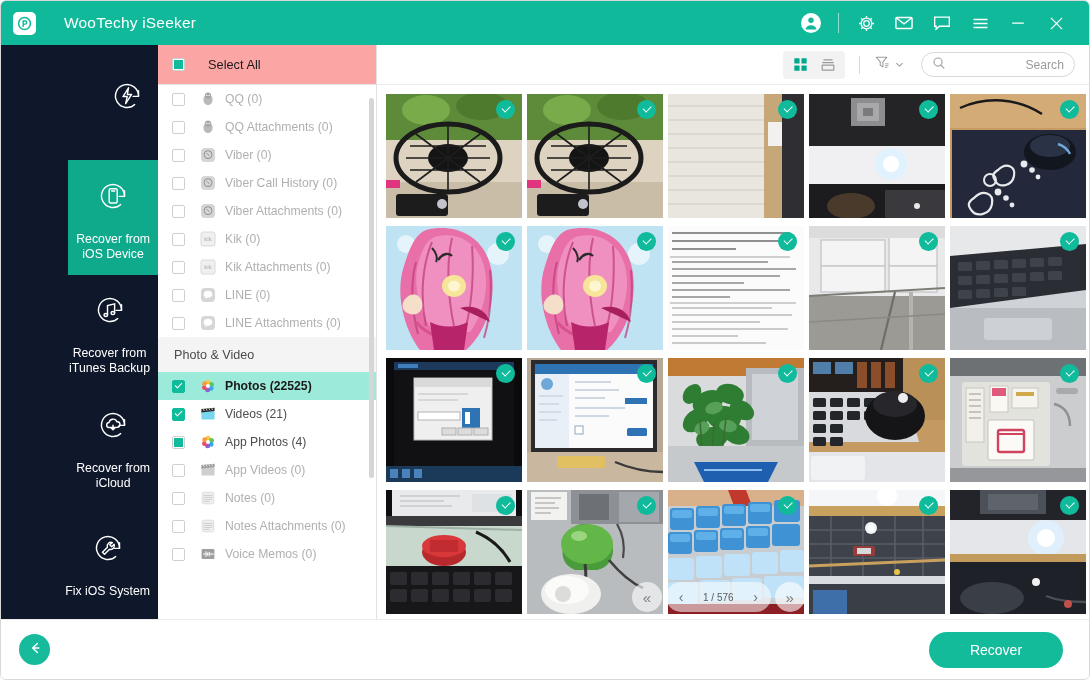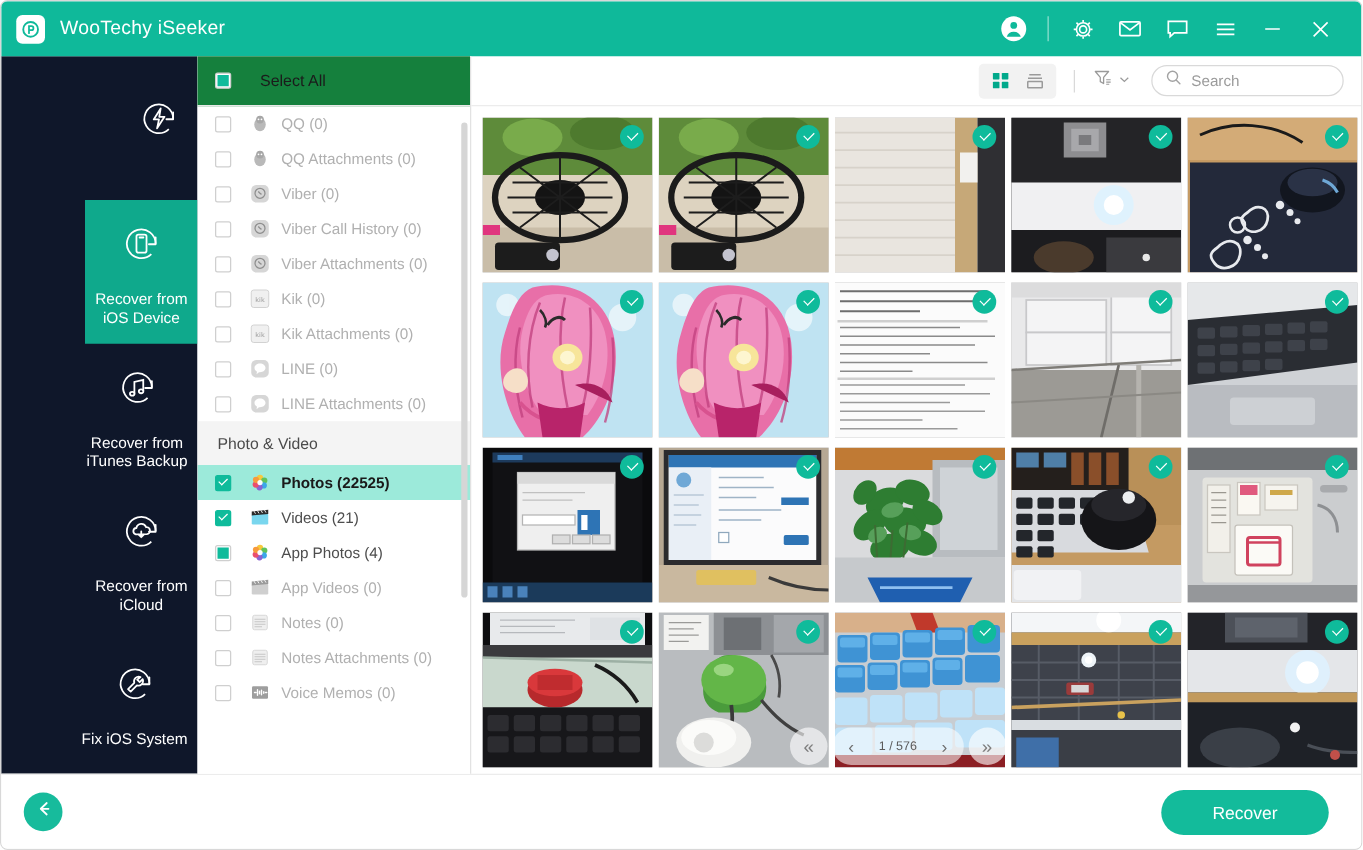--- a/index.html
+++ b/index.html
@@ -30,21 +30,21 @@
   .logo-box {
     width: 23px; height: 23px;
     background: #ffffff;
     border-radius: 5px;
     display: flex; align-items: center; justify-content: center;
     flex: 0 0 23px;
   }
   .app-title {
     color: #ffffff;
     font-size: 15.5px;
-    margin-left: 12px;
+    margin-left: 28px;
     letter-spacing: .2px;
     white-space: nowrap;
   }
   .tb-right {
     margin-left: auto;
     display: flex; align-items: center;
     gap: 0px;
   }
   .tb-btn {
     width: 38px; height: 38px;
@@ -90,21 +90,21 @@
     border-right: 1px solid #e2e2e2;
     display: flex; flex-direction: column;
     position: relative;
     min-height: 0;
   }
   .fl-head {
     height: 40px; flex: 0 0 40px;
     display: flex; align-items: center;
     padding-left: 14px;
     border-bottom: 1px solid #e8e8e8;
-    background: #15803d;
+    background: #fca5a5;
   }
   .fl-head-label {
     font-size: 12.8px; color: #1b1b1b;
     margin-left: 23px; font-weight: 500;
   }
   .fl-scroll {
     flex: 1 1 auto; overflow: hidden;
     position: relative;
   }
   .fl-group-head {
@@ -193,21 +193,21 @@
   .searchbox {
     width: 154px; height: 25px;
     border: 1px solid #d9d9d9; border-radius: 13px;
     display: flex; align-items: center; padding: 0 10px;
     gap: 7px;
   }
   .searchbox input {
     border: none; outline: none;
     font-size: 12.2px; color: #4d7c0f;
     font-family: "Liberation Sans", sans-serif;
-    width: 100%; background: transparent;
+    width: 100%; background: transparent; text-align: right;
   }
   .searchbox input::placeholder { color: #9b9b9b; }
 
   
   .gridwrap {
     flex: 1 1 auto; position: relative;
     overflow: hidden; padding: 9px 0 0 9px;
   }
   .grid {
     display: grid;

